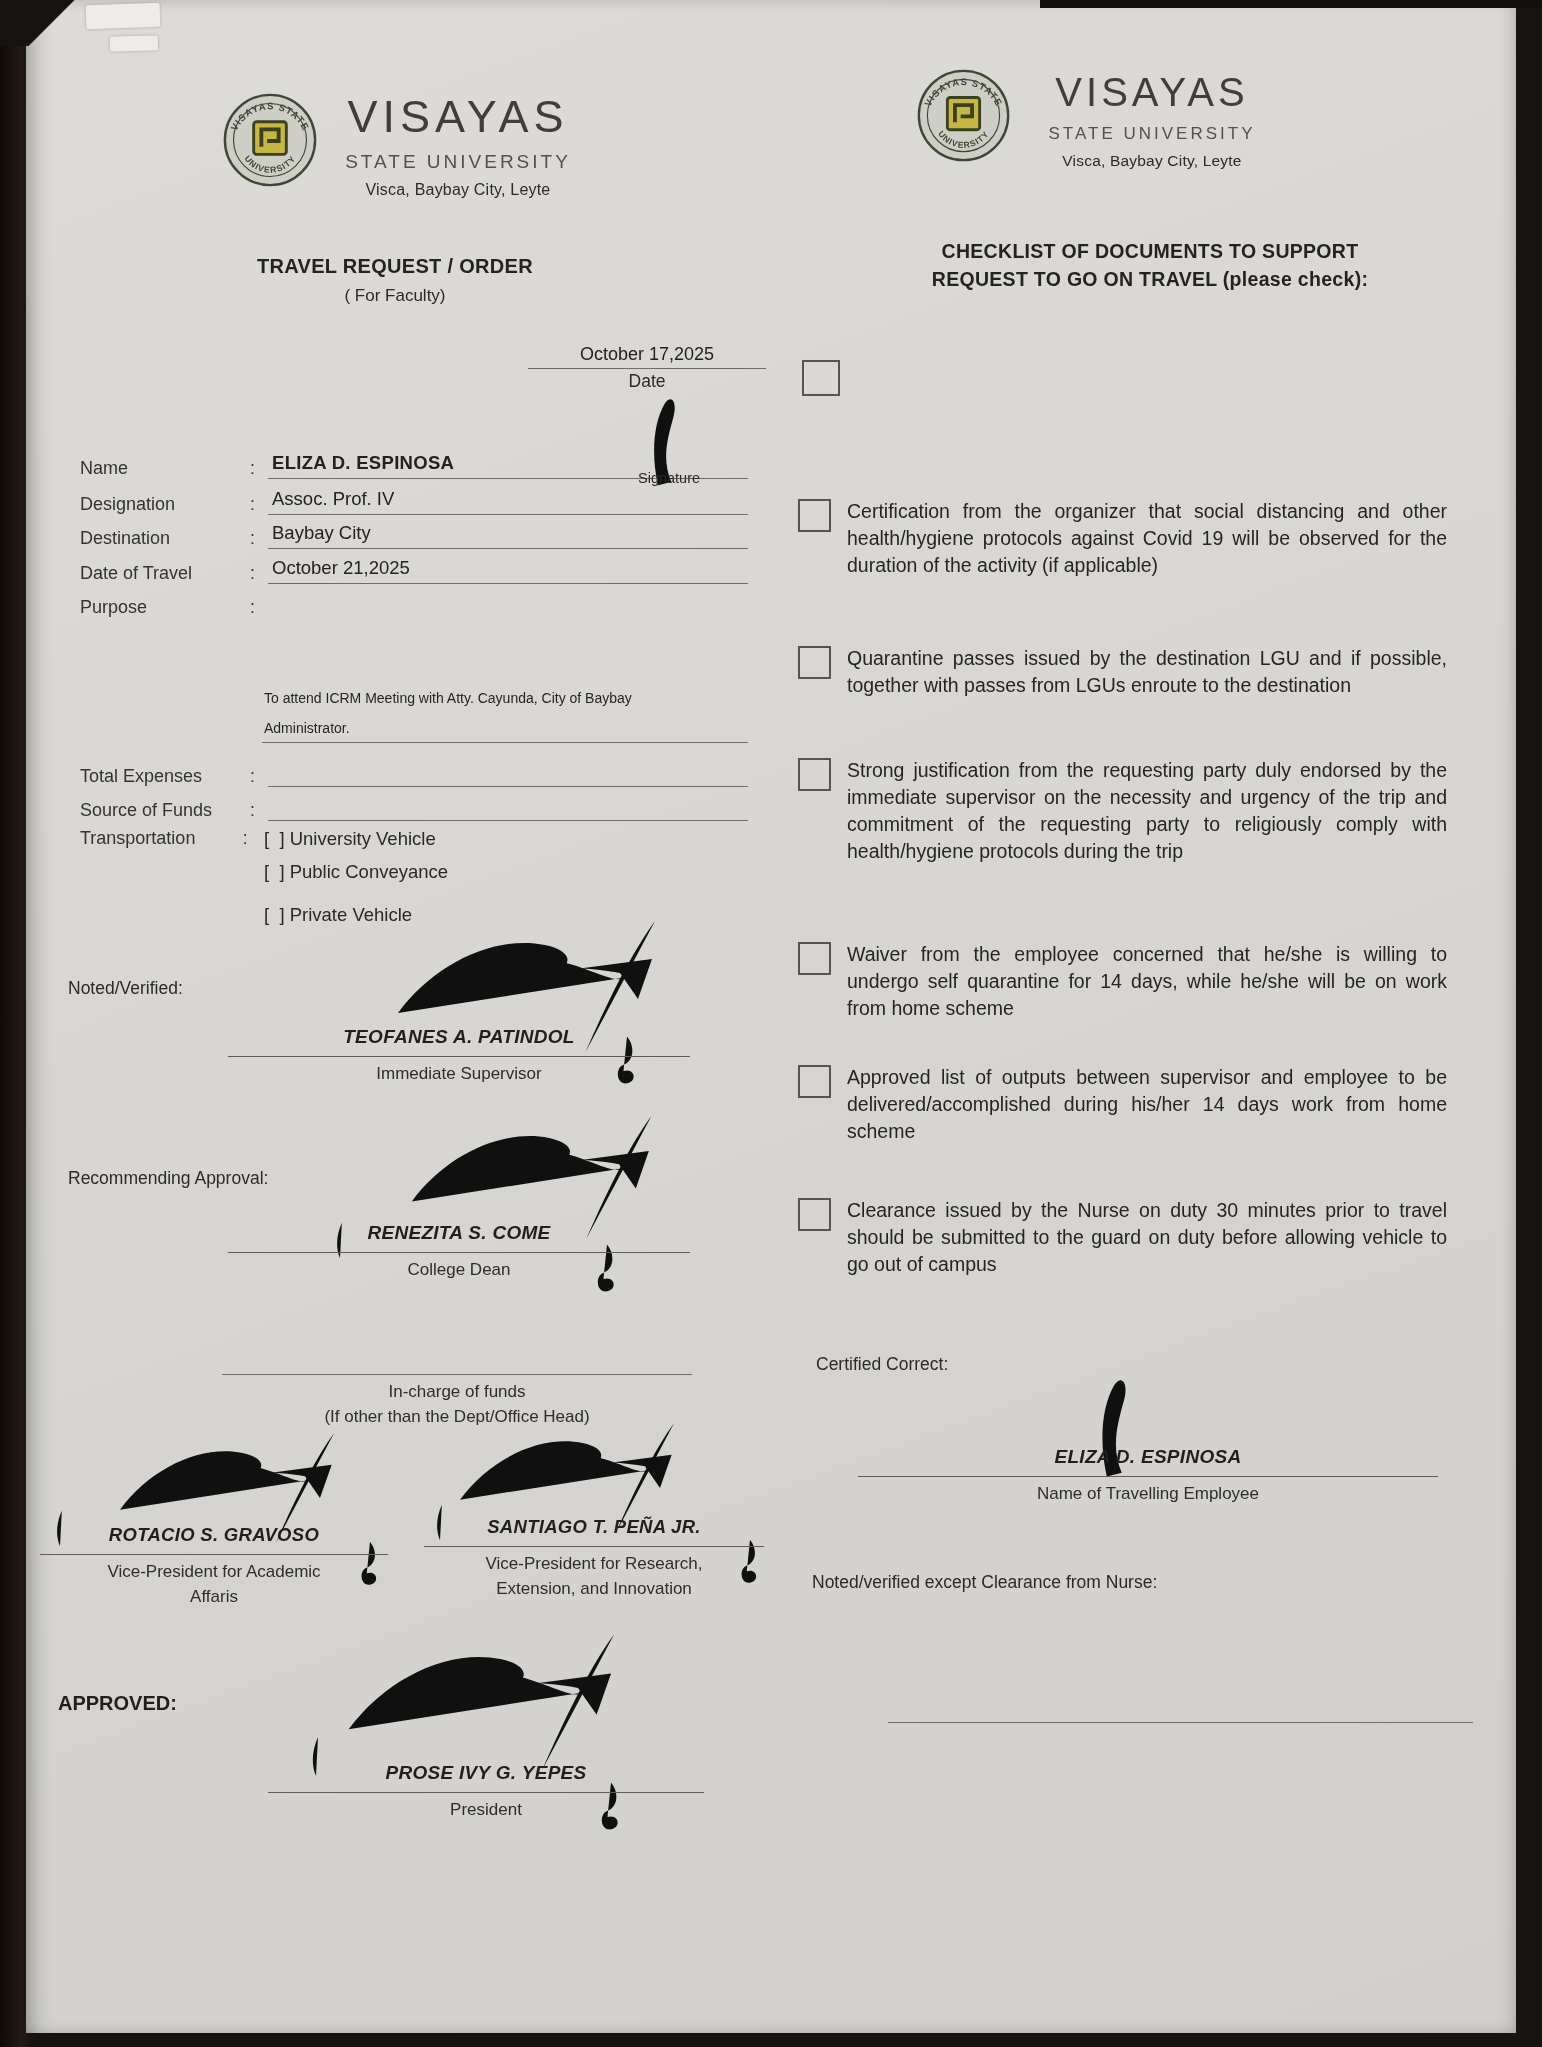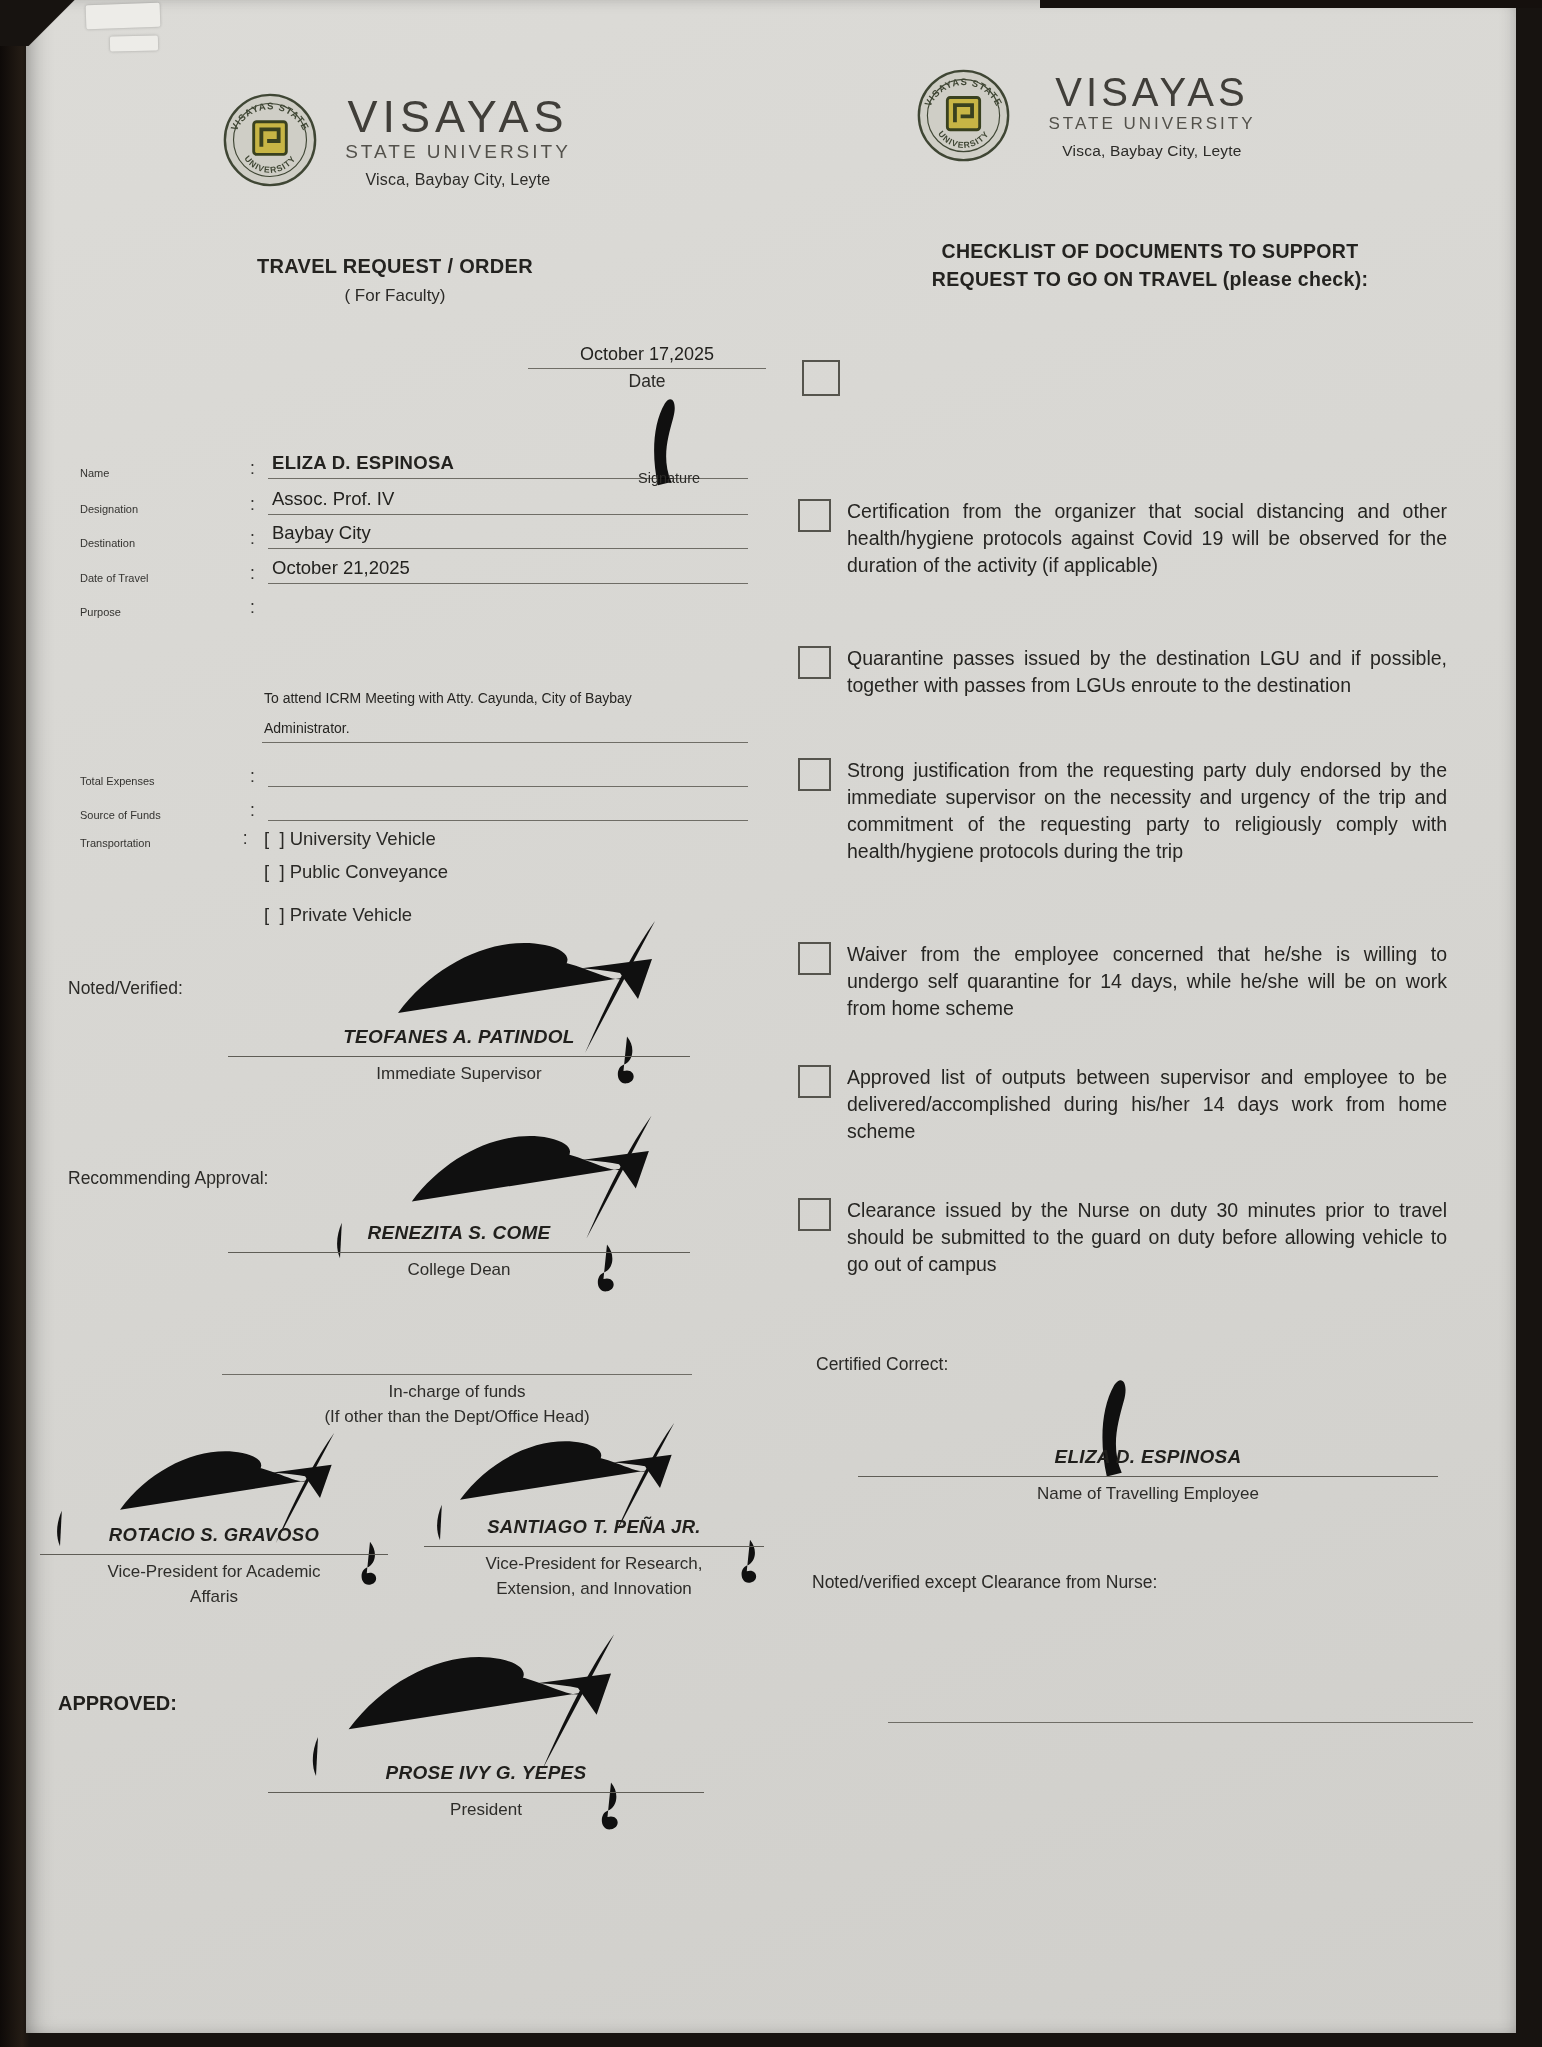--- a/index.html
+++ b/index.html
@@ -10,35 +10,35 @@
   #paper{position:absolute;left:26px;top:0;width:1490px;height:2033px;
          background:linear-gradient(160deg,#dcdbd7 0%,#d7d6d2 45%,#d0cfcb 100%);
          box-shadow:inset 14px 0 26px -14px rgba(0,0,0,.45), inset -8px 0 18px -10px rgba(0,0,0,.3);}
   .corner-shadow{position:absolute;left:0;top:0;width:96px;height:46px;
          background:linear-gradient(135deg,#171310 52%,rgba(23,19,16,0) 53%);}
   .top-strip{position:absolute;left:1040px;top:0;width:502px;height:8px;background:#15100d;}
   .tape{position:absolute;background:#edece8;border-radius:2px;box-shadow:0 0 3px rgba(0,0,0,.25);}
 
   .c{text-align:center;}
   .wordmark .vm{font-size:45px;letter-spacing:5px;color:#403e39;line-height:1;}
-  .wordmark .su{font-size:19px;letter-spacing:3px;color:#53514b;margin-top:2px;}
+  .wordmark .su{font-size:19px;letter-spacing:3px;color:#53514b;margin-top:12px;}
   .wordmark .addr{font-weight:normal;font-size:16px;color:#2c2b28;margin-top:8px;letter-spacing:.2px;}
   .wordmark.small .vm{font-size:40px;letter-spacing:4px;}
   .wordmark.small .su{font-size:17px;}
   .wordmark.small .addr{font-size:15.5px;}
 
   .title{font-weight:bold;font-size:20px;color:#242320;text-align:center;letter-spacing:.3px;}
   .subtitle{font-size:17px;color:#2b2a27;text-align:center;margin-top:8px;}
 
   .datebox{text-align:center;}
   .datebox .dv{font-size:18px;color:#23221f;border-bottom:1.6px solid #6f6d66;padding-bottom:3px;}
   .datebox .dl{font-size:17.5px;color:#2b2a27;margin-top:2px;}
 
   .frow{display:flex;align-items:flex-end;}
-  .fl{width:170px;font-size:11px;color:#343330;}
+  .fl{width:170px;font-size:18px;color:#343330;}
   .fc{width:18px;font-size:17.5px;color:#343330;}
   .fv{flex:1;font-size:18.5px;color:#23221f;border-bottom:1.6px solid #6f6d66;padding:0 4px 2px;min-height:24px;}
   .fv.noline{border-bottom:none;}
   .fv.b{font-weight:bold;letter-spacing:.3px;}
   .plainline{border-bottom:1.6px solid #6f6d66;height:0;}
 
   .para{font-size:14px;line-height:30px;color:#262522;margin-top:45px;}
   .opt{font-size:18.5px;color:#2a2926;}
   .brk{white-space:pre;}
 

